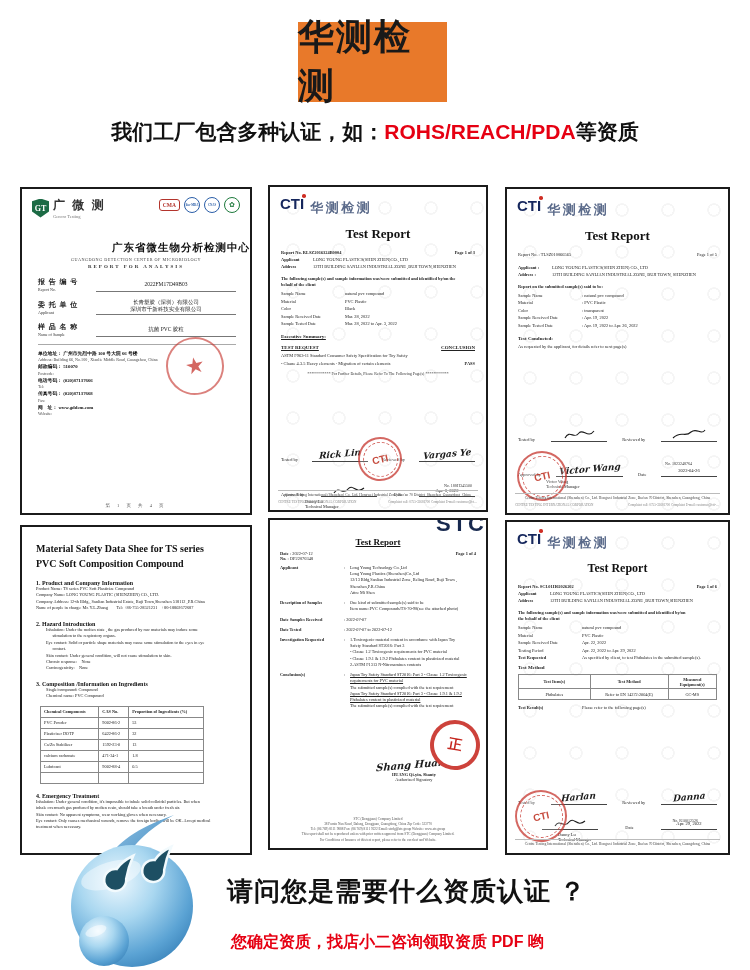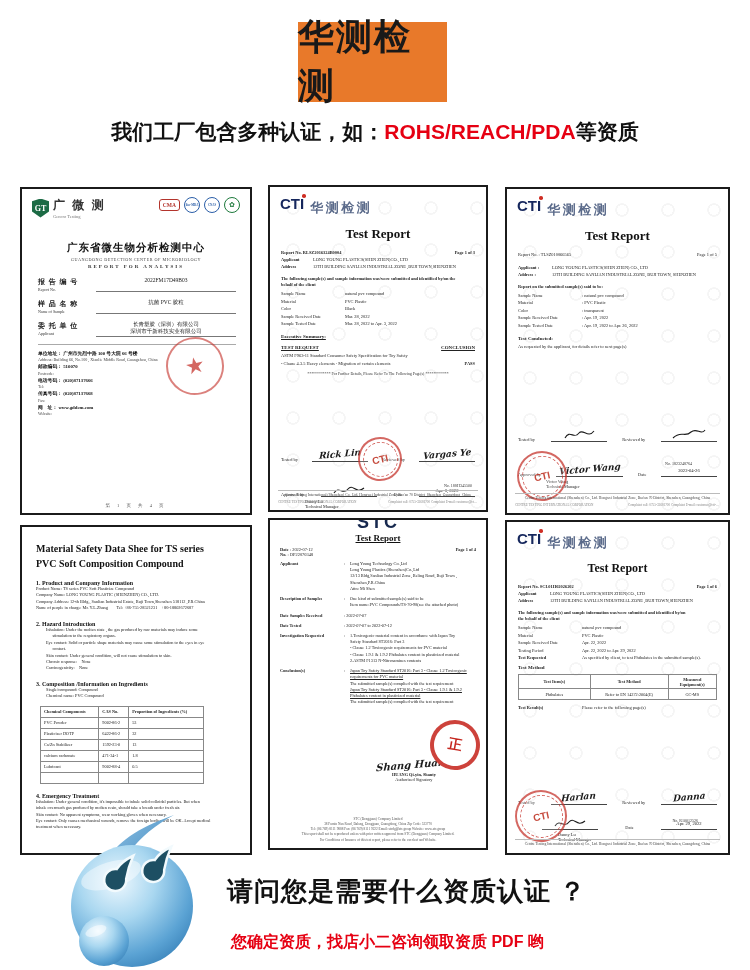--- a/index.html
+++ b/index.html
@@ -25,26 +25,26 @@
   .gd-head{display:flex;align-items:flex-start;padding:8px 10px 0}
   .gd-logo{display:flex;gap:4px;align-items:center}
   .gd-shield{width:17px;height:19px;background:#1c6b45;color:#fff;font-size:8px;font-weight:700;display:flex;align-items:center;justify-content:center;clip-path:polygon(50% 0,100% 15%,100% 68%,50% 100%,0 68%,0 15%)}
   .gd-cn{font-size:12px;font-weight:800;letter-spacing:2px;color:#333;font-family:"Liberation Sans",sans-serif}
   .gd-en{font-size:4.5px;color:#777}
   .gd-badges{margin-left:auto;display:flex;gap:4px;align-items:center}
   .bdg{display:flex;align-items:center;justify-content:center}
   .bdg-cma{color:#b3342c;border:1px solid #b3342c;border-radius:3px;font-size:5.5px;font-weight:800;padding:2px 3px}
   .bdg-blue{width:14px;height:14px;border:1.3px solid #2b5ea8;color:#2b5ea8;border-radius:50%;font-size:3px;font-weight:700}
   .bdg-green{width:14px;height:14px;border:1.3px solid #1e7a3c;color:#1e7a3c;border-radius:50%;font-size:7px}
-  .gd-org{margin-top:22px;text-align:center;font-size:10.5px;font-weight:800;letter-spacing:1px;color:#111}
+  .gd-org{margin-top:22px;text-align:right;font-size:10.5px;font-weight:800;letter-spacing:1px;color:#111}
   .gd-orgen{text-align:center;font-size:4.2px;color:#444;letter-spacing:.5px;margin-top:2px}
   .gd-title{text-align:center;font-size:15px;font-weight:800;letter-spacing:5px;color:#111;margin-top:7px}
   .gd-titleen{text-align:center;font-size:5px;font-weight:700;letter-spacing:2px;color:#333;margin-top:2px}
   .gd-fields{margin-top:8px}
-  .gfield{display:flex;margin:0 14px 7px 16px}
+  .gfield{display:flex;align-items:flex-end;margin:0 14px 7px 16px}
   .gflbl{width:58px}
   .gfcn{font-size:7px;font-weight:800;letter-spacing:1px;color:#222}
   .gfen{font-size:4px;color:#333}
   .gval{flex:1;border-bottom:1px solid #777;text-align:center;padding-bottom:1px;min-height:9px}
   .gv{font-size:5.5px;line-height:1.3}
   .gd-seal{position:absolute;right:26px;top:148px;width:54px;height:54px;border:2.5px solid rgba(195,45,38,.7);border-radius:50%;display:flex;align-items:center;justify-content:center;transform:rotate(-12deg);opacity:.85}
   .gd-star{color:rgba(195,45,38,.85);font-size:22px}
   .gd-contact{margin:6px 14px 0 16px;border-top:1px solid #aaa;padding-top:4px}
   .gcl{display:block;line-height:1.35}
   .gcl.cn{font-size:4.8px;font-weight:800;color:#111;margin-top:1.5px}
@@ -88,21 +88,21 @@
   .msds-body{padding:14px 28px 0 14px}
   .msds-t{font-size:10px;font-weight:800;color:#111;line-height:1.5}
   .msds-h{font-size:6px;font-weight:800;color:#111;margin-top:9px}
   .msds-l{font-size:4.3px;color:#222;line-height:1.5;white-space:pre-wrap}
   .msds-ind{padding-left:10px}
   .msds-table{border-collapse:collapse;margin:6px 0 0 4px;width:88%}
   .msds-table th,.msds-table td{border:1px solid #888;font-size:4.3px;padding:1.5px 3px;text-align:left;height:7px}
   .msds-table th{font-weight:800}
 
   
-  .stc-logo{text-align:center;margin-top:-7px;font-size:18px;font-weight:800;color:#17294f;letter-spacing:2px;font-family:"Liberation Sans",sans-serif;line-height:1}
+  .stc-logo{text-align:right;margin-top:-7px;font-size:22px;font-weight:800;color:#17294f;letter-spacing:2px;font-family:"Liberation Sans",sans-serif;line-height:1}
   .stc-title{text-align:center;font-size:9px;font-weight:800;text-decoration:underline;color:#111;margin-top:2px}
   .stc-top{display:flex;justify-content:space-between;margin:4px 10px 0;font-size:4.4px}
   .stc-row{display:flex;font-size:4.3px;margin:4px 10px 0;line-height:1.45}
   .stc-k{width:64px;font-weight:800;flex:none}
   .stc-c{width:6px;flex:none}
   .stc-v{flex:1}
   .stc-u{text-decoration:underline}
   .stc-sigbox{position:absolute;right:34px;bottom:66px;text-align:center}
   .stc-sname{font-size:4.3px;font-weight:700}
   .stc-seal{position:absolute;right:6px;bottom:78px;width:42px;height:42px;border-radius:50%;border:4px solid rgba(198,40,32,.88);background:#fff;display:flex;align-items:center;justify-content:center;transform:rotate(10deg)}
@@ -152,35 +152,35 @@
       <div class="gflbl">
           <div class="gfcn">报 告 编 号</div>
           <div class="gfen">Report No.</div>
         </div>
       <div class="gval">
           <div class="gv">2022FM17D49B03</div>
         </div>
     </div>
     <div class="gfield">
       <div class="gflbl">
-          <div class="gfcn">样 品 名 称</div>
-          <div class="gfen">Name of Sample</div>
-        </div>
-      <div class="gval">
-          <div class="gv">抗菌 PVC 胶粒</div>
-        </div>
-    </div>
-    <div class="gfield">
-      <div class="gflbl">
           <div class="gfcn">委 托 单 位</div>
           <div class="gfen">Applicant</div>
         </div>
       <div class="gval">
           <div class="gv">长青塑胶（深圳）有限公司</div>
           <div class="gv">深圳市千新科技实业有限公司</div>
+        </div>
+    </div>
+    <div class="gfield">
+      <div class="gflbl">
+          <div class="gfcn">样 品 名 称</div>
+          <div class="gfen">Name of Sample</div>
+        </div>
+      <div class="gval">
+          <div class="gv">抗菌 PVC 胶粒</div>
         </div>
     </div>
   </div>
   <div class="gd-seal">
       <span class="gd-star">★</span>
     </div>
   <div class="gd-contact">
     <span class="gcl cn">单位地址： 广州市先烈中路 100 号大院 66 号楼</span>
     <span class="gcl en">Address:   Building 66, No.100 , Xianlie Middle Road, Guangzhou, China</span>
     <span class="gcl cn">邮政编码： 510070</span>

